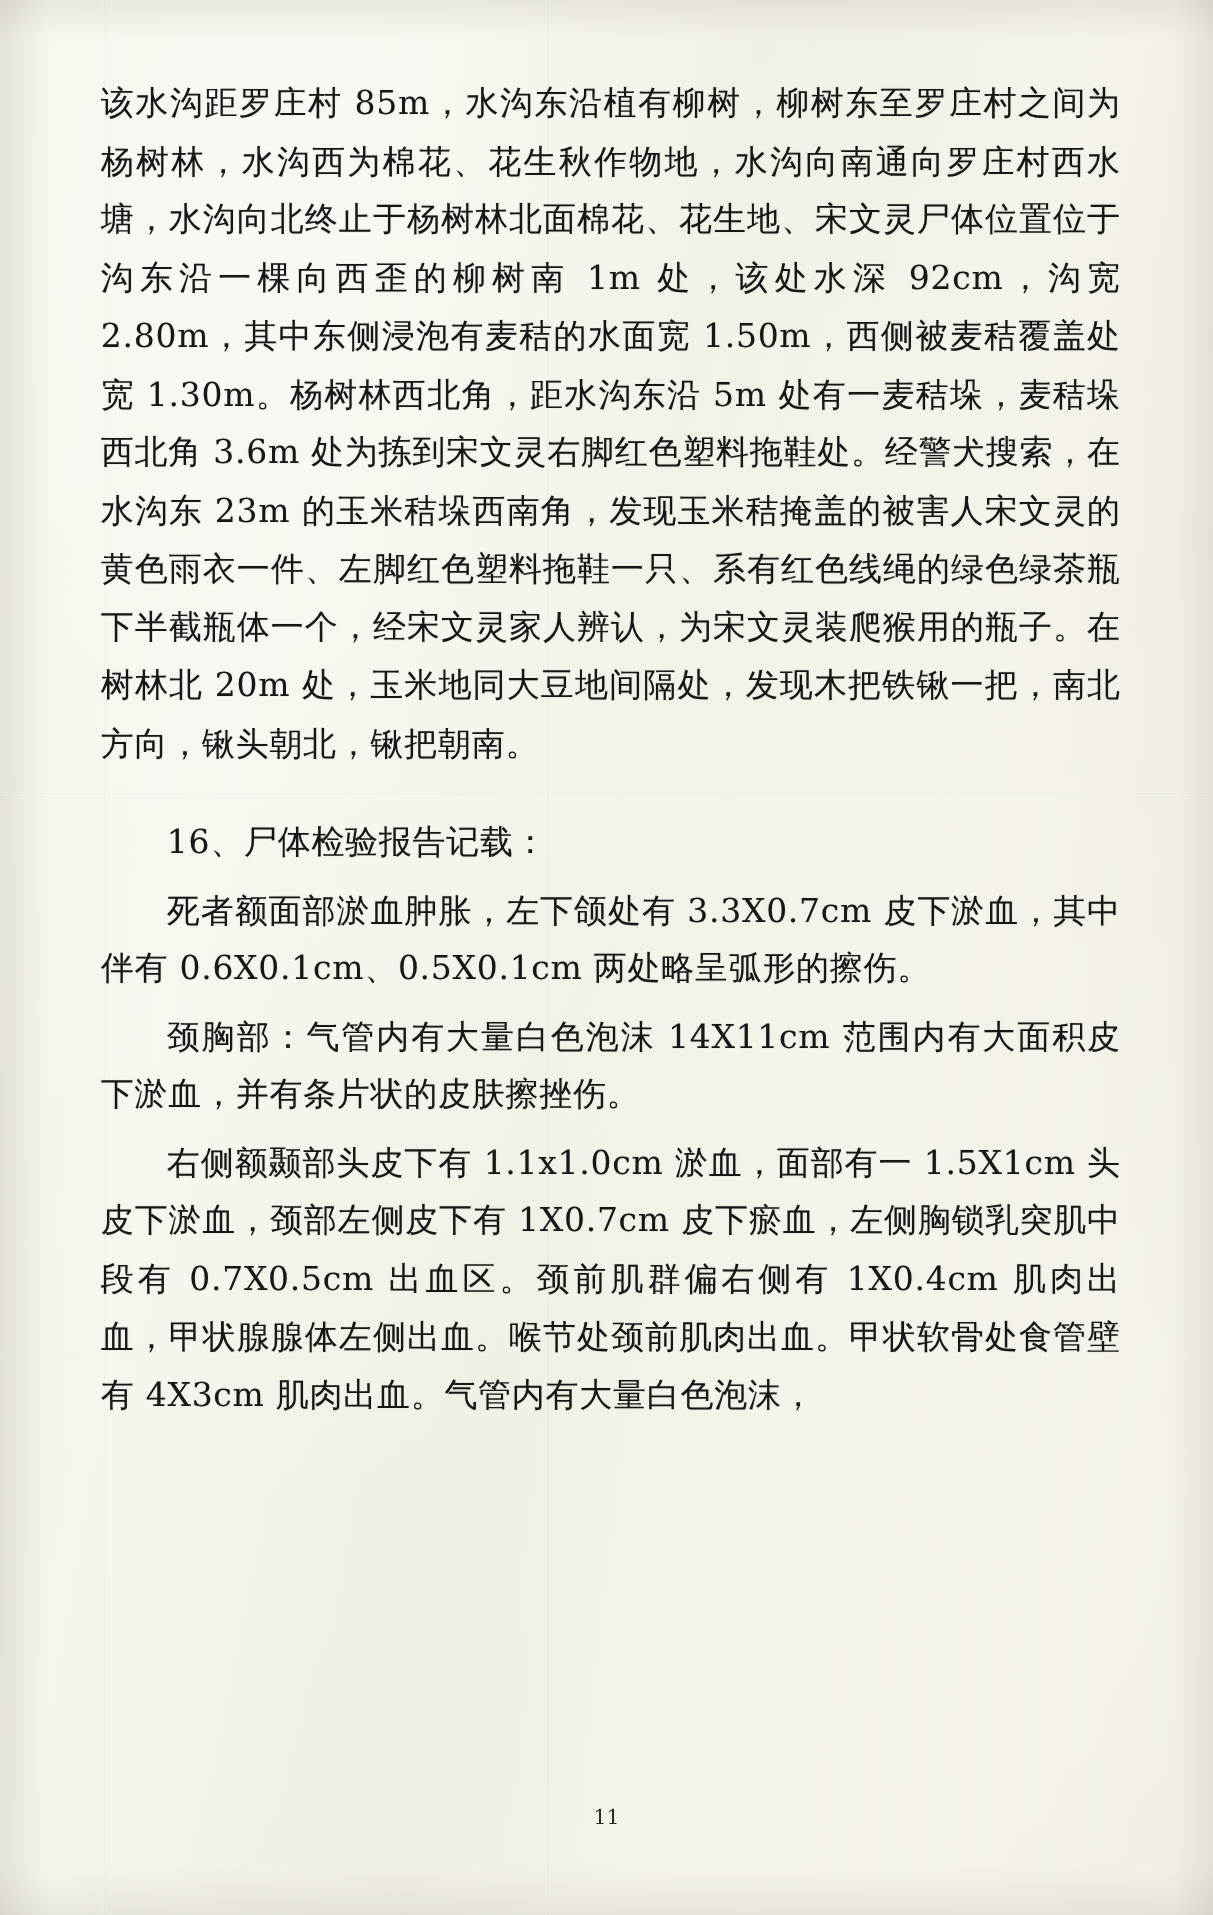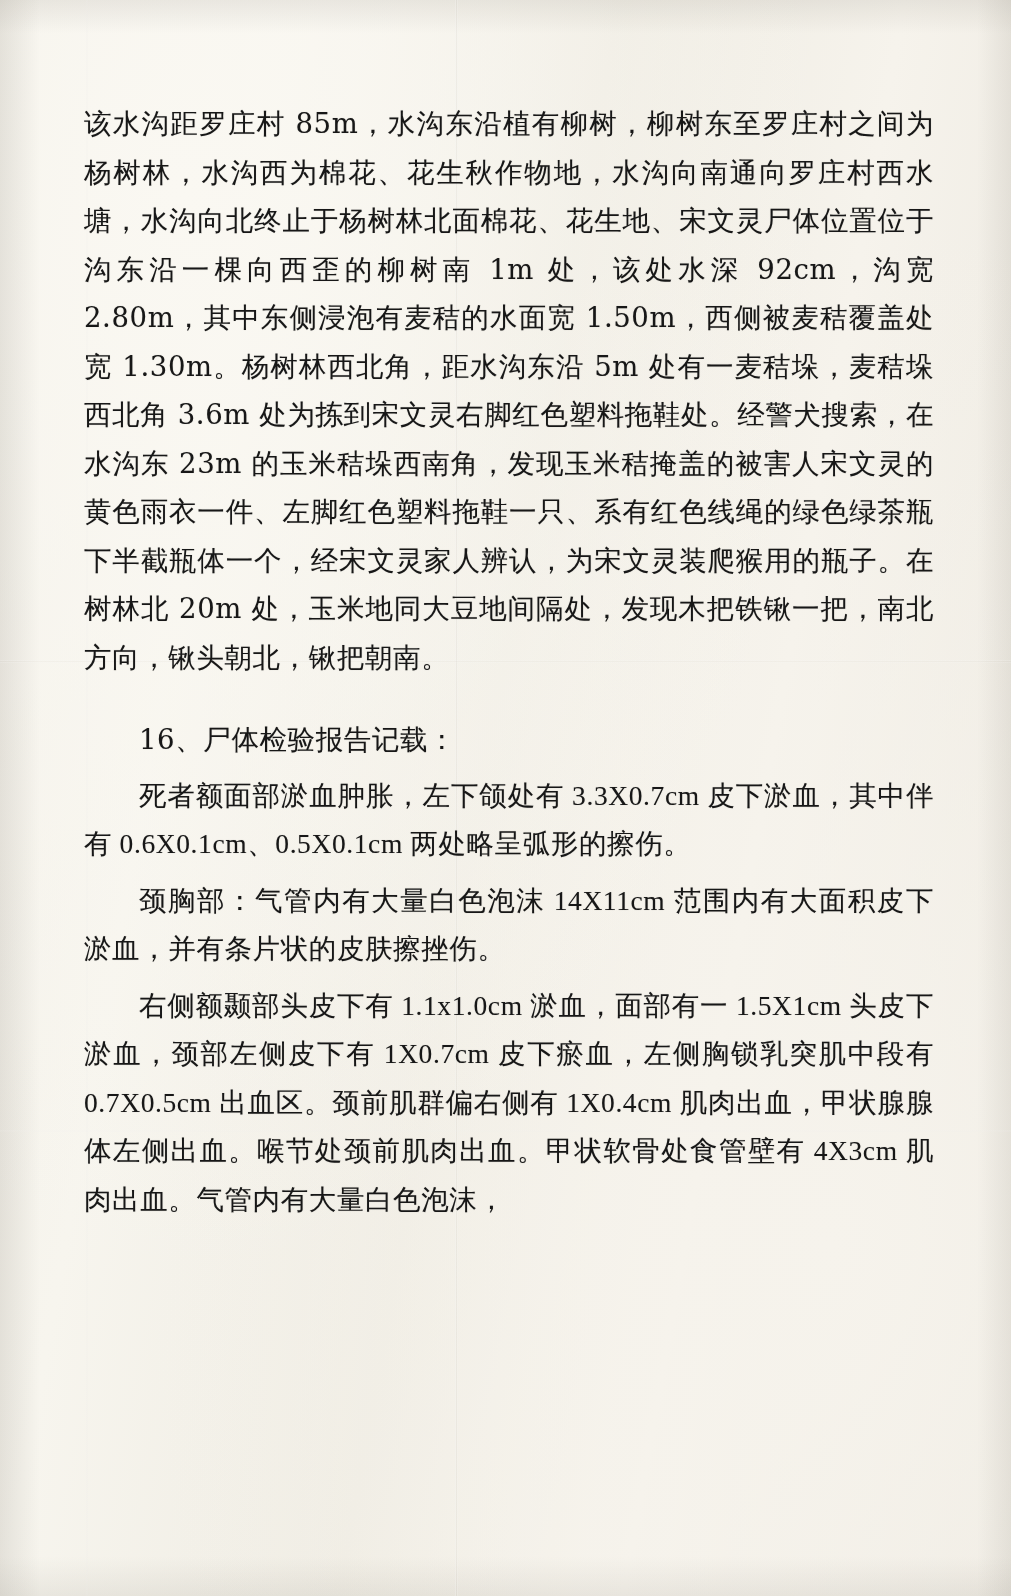--- a/index.html
+++ b/index.html
@@ -67,21 +67,20 @@
     position: absolute; left: 0; bottom: 0; width: 1011px; height: 40px;
     background: linear-gradient(to top, rgba(150,145,135,0.14), rgba(150,145,135,0));
     pointer-events: none;
   }
 
   .body-text {
     position: absolute;
     left: 84px;
     top: 62px;
     width: 850px;
-    margin-top: 37px;
   }
   p {
     margin: 0;
     font-size: 27.5px;
     line-height: 48.5px;
     color: #171717;
     text-align: justify;
     text-align-last: left;
     letter-spacing: 0.6px;
     text-justify: inter-character;
@@ -89,21 +88,20 @@
     text-shadow: 0 0 1px rgba(40,40,40,0.25);
   }
   p.indent {
     text-indent: 2em;
   }
   p.gap-before {
     margin-top: 34px;
   }
   p.small-gap {
     margin-top: 8px;
-    font-family: Liberation Serif, serif;
   }
   .page-number {
     position: absolute;
     left: 0;
     top: 1505px;
     width: 1011px;
     text-align: center;
     font-size: 17px;
     color: #2a2a2a;
     font-family: "DejaVu Serif", serif;
@@ -123,13 +121,14 @@
   <div class="crease h2"></div>
 
   <div class="body-text">
     <p>该水沟距罗庄村 85m，水沟东沿植有柳树，柳树东至罗庄村之间为杨树林，水沟西为棉花、花生秋作物地，水沟向南通向罗庄村西水塘，水沟向北终止于杨树林北面棉花、花生地、宋文灵尸体位置位于沟东沿一棵向西歪的柳树南 1m 处，该处水深 92cm，沟宽 2.80m，其中东侧浸泡有麦秸的水面宽 1.50m，西侧被麦秸覆盖处宽 1.30m。杨树林西北角，距水沟东沿 5m 处有一麦秸垛，麦秸垛西北角 3.6m 处为拣到宋文灵右脚红色塑料拖鞋处。经警犬搜索，在水沟东 23m 的玉米秸垛西南角，发现玉米秸掩盖的被害人宋文灵的黄色雨衣一件、左脚红色塑料拖鞋一只、系有红色线绳的绿色绿茶瓶下半截瓶体一个，经宋文灵家人辨认，为宋文灵装爬猴用的瓶子。在树林北 20m 处，玉米地同大豆地间隔处，发现木把铁锹一把，南北方向，锹头朝北，锹把朝南。</p>
     <p class="indent gap-before">16、尸体检验报告记载：</p>
     <p class="indent small-gap">死者额面部淤血肿胀，左下颌处有 3.3X0.7cm 皮下淤血，其中伴有 0.6X0.1cm、0.5X0.1cm 两处略呈弧形的擦伤。</p>
     <p class="indent small-gap">颈胸部：气管内有大量白色泡沫 14X11cm 范围内有大面积皮下淤血，并有条片状的皮肤擦挫伤。</p>
     <p class="indent small-gap">右侧额颞部头皮下有 1.1x1.0cm 淤血，面部有一 1.5X1cm 头皮下淤血，颈部左侧皮下有 1X0.7cm 皮下瘀血，左侧胸锁乳突肌中段有 0.7X0.5cm 出血区。颈前肌群偏右侧有 1X0.4cm 肌肉出血，甲状腺腺体左侧出血。喉节处颈前肌肉出血。甲状软骨处食管壁有 4X3cm 肌肉出血。气管内有大量白色泡沫，</p>
   </div>
 
+  <div class="page-number">11</div>
 </div>
 
 </body></html>

